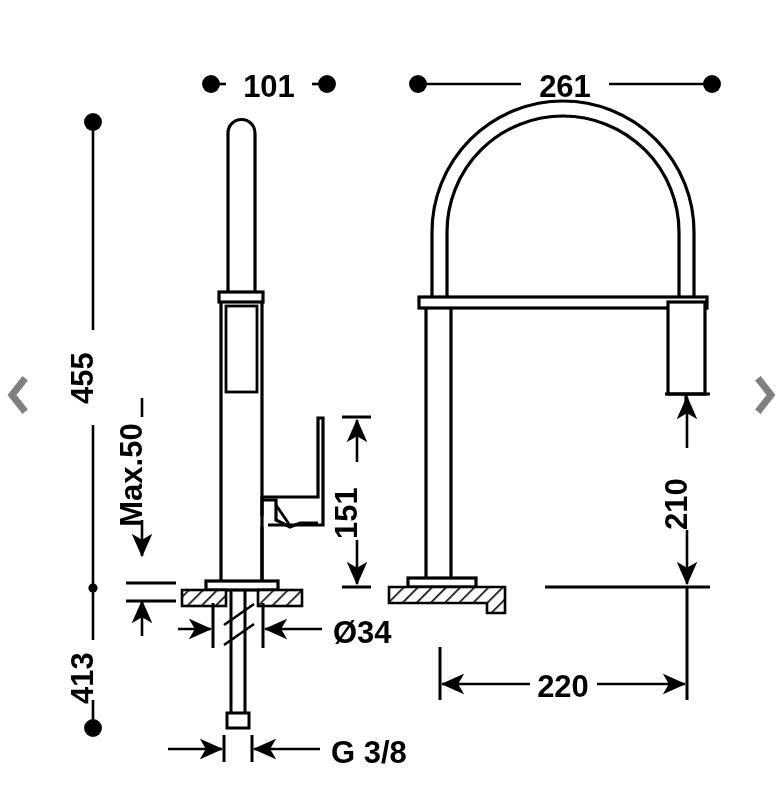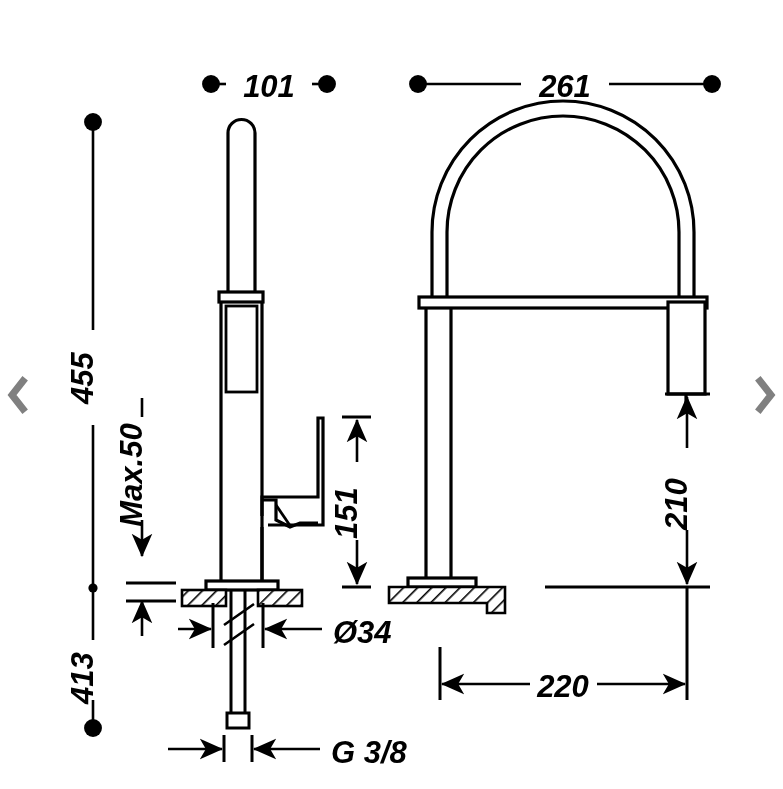--- a/index.html
+++ b/index.html
@@ -9,21 +9,20 @@
   }
   body {
     font-family: "Liberation Sans", sans-serif;
   }
   #stage {
     position: relative;
     width: 783px;
     height: 789px;
     background: #ffffff;
     overflow: hidden;
-    font-style: italic;
   }
   #stage svg {
     display: block;
   }
   .dimtext {
     font-family: "Liberation Sans", sans-serif;
     font-weight: bold;
     fill: #000000;
   }
   .navchev {

